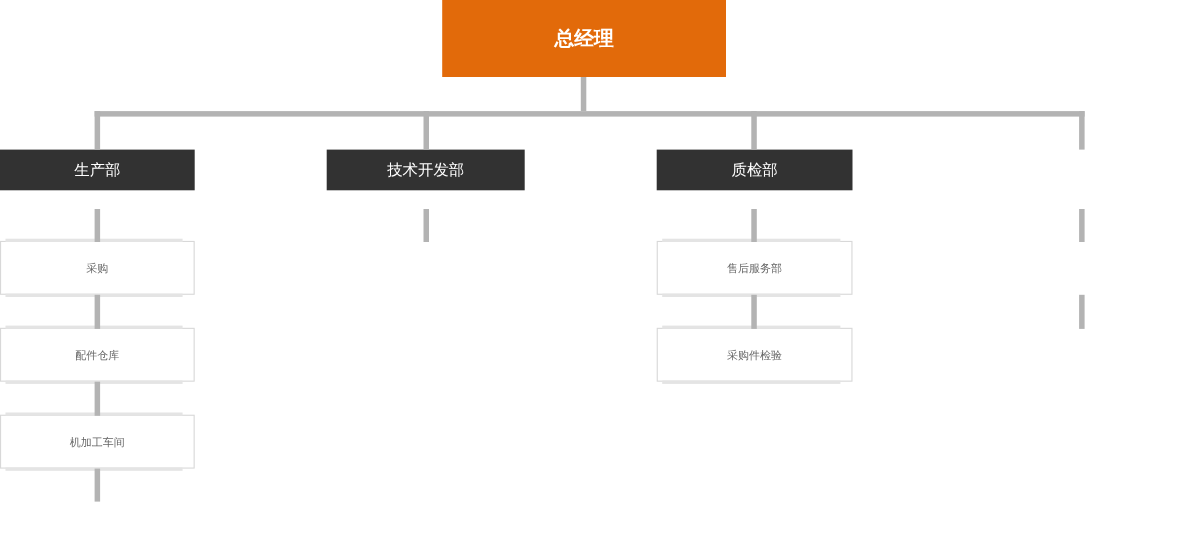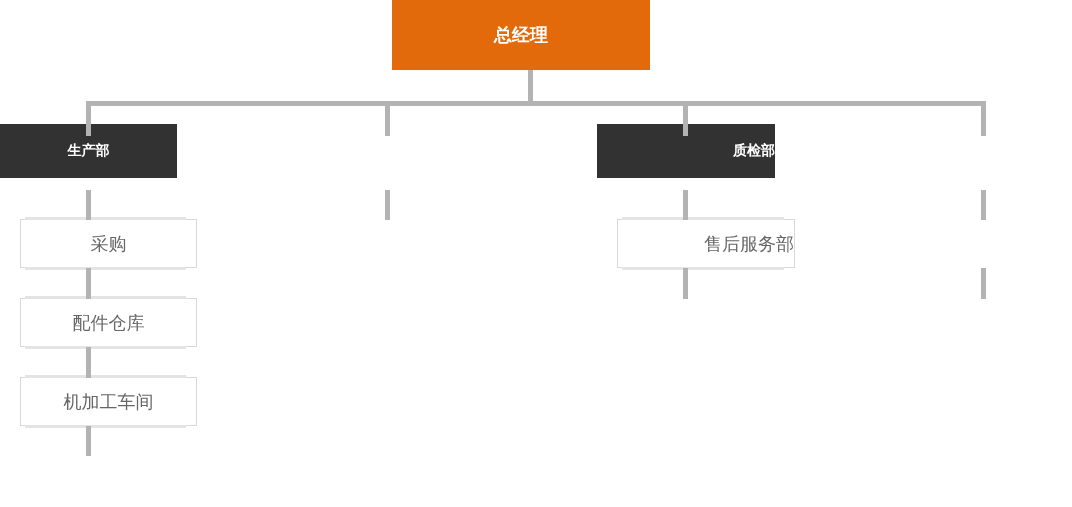--- a/index.html
+++ b/index.html
@@ -14,51 +14,50 @@
   .node {
     position: absolute;
     box-sizing: border-box;
     display: flex;
     align-items: center;
     justify-content: center;
     text-align: center;
     z-index: 0;
   }
   .root-node {
-    left: 392px; top: 0; width: 258px; height: 70px;
+    left: 402px; top: 0; width: 258px; height: 70px;
     background: var(--root-bg, #e26a0a);
     color: var(--header-text, #ffffff);
     font-size: 18px; font-weight: bold;
   }
   .dept-node {
-    top: 124px; height: 54px;
+    top: 136px; height: 37px;
     background: var(--dept-bg, #323232);
     color: var(--header-text, #ffffff);
-    font-size: 14px; font-weight: bold;
+    font-size: 14px; font-weight: normal;
   }
   .leaf-node {
     height: 49px;
     background: #ffffff;
     border: 1px solid var(--leaf-border, #d8d8d8);
     color: var(--node-text, #666666);
-    font-size: 18px;
-    margin-left: 20px;
+    font-size: 10px;
   }
   .leaf-node::before, .leaf-node::after {
     content: ""; position: absolute; left: 4px; right: 10px; height: 3px;
     background: var(--leaf-accent, #e4e4e4);
   }
   .leaf-node::before { top: -3px; }
   .leaf-node::after  { bottom: -3px; }
   .conn { position: absolute; background: var(--connector, #b3b3b3); z-index: 1; }
 
   
   .col-0 { left: 0;     width: 177px; }
   .col-1 { left: 297px; width: 180px; }
-  .col-2 { left: 597px; width: 178px; justify-content: flex-end; }
+  .col-2 { left: 597px; width: 178px; }
   .col-3 { left: 895px; width: 177px; }
   
   .cx-0 { left: 86px;  width: 5px; }
   .cx-1 { left: 385px; width: 5px; }
   .cx-2 { left: 683px; width: 5px; }
   .cx-3 { left: 981px; width: 5px; }
   
   .row-1 { top: 219px; }
   .row-2 { top: 298px; }
   .row-3 { top: 377px; text-align: right; }
@@ -97,33 +96,39 @@
   <div class="conn v-d-r1 cx-3"></div>
   <div class="conn v-r1-r2 cx-3"></div>
 
   <div class="node root-node">
     <span>总经理</span>
   </div>
 
   <div class="node dept-node col-0">
     <span>生产部</span>
   </div>
+  <div class="node dept-node col-1">
+    <span>技术开发部</span>
+  </div>
   <div class="node dept-node col-2">
     <span>质检部</span>
   </div>
 
   <div class="node leaf-node col-0 row-1">
     <span>采购</span>
   </div>
   <div class="node leaf-node col-0 row-2">
     <span>配件仓库</span>
   </div>
   <div class="node leaf-node col-0 row-3">
     <span>机加工车间</span>
   </div>
 
 
   <div class="node leaf-node col-2 row-1">
     <span>售后服务部</span>
   </div>
+  <div class="node leaf-node col-2 row-2">
+    <span>采购件检验</span>
+  </div>
 
 
 </div>
 
 </body></html>

